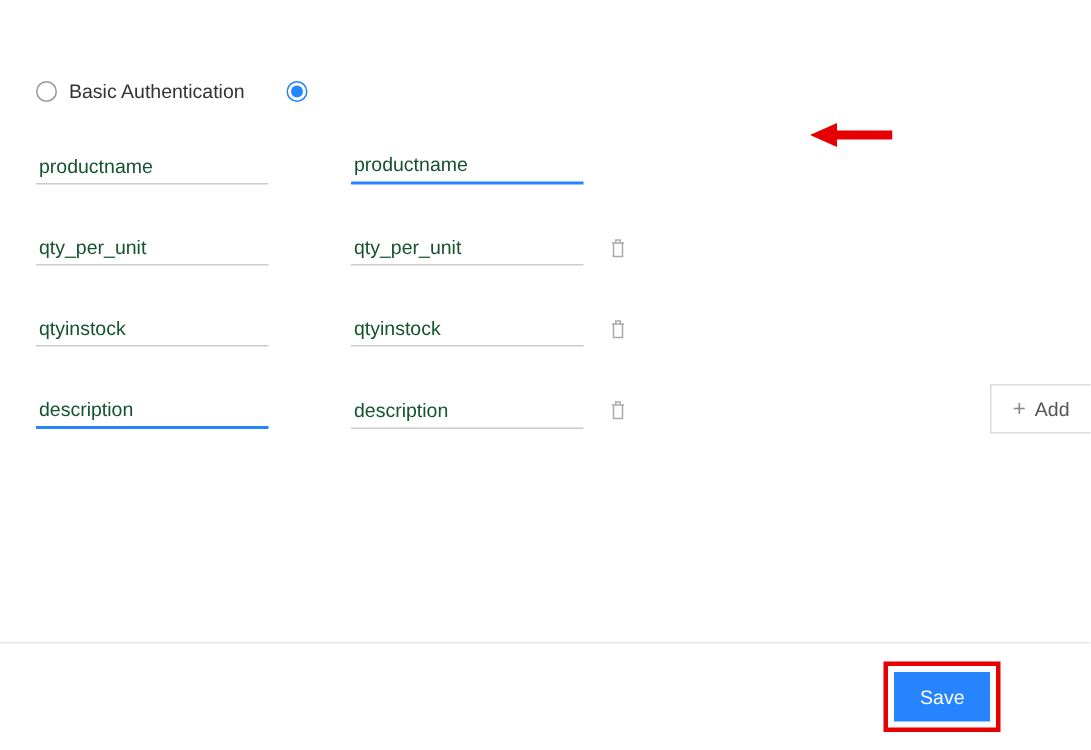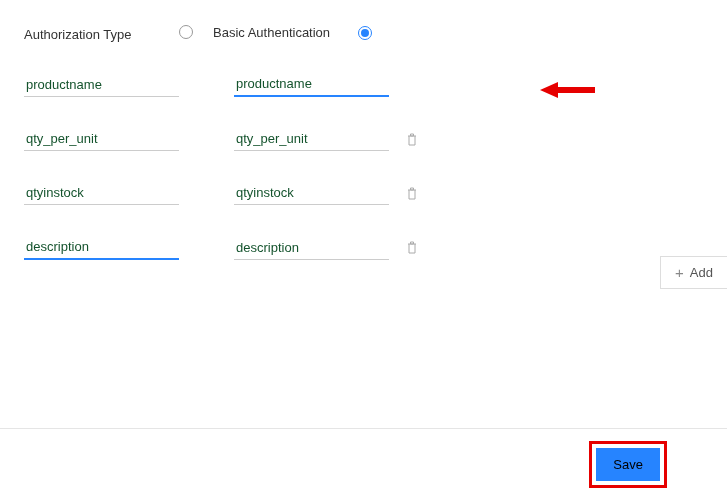--- a/index.html
+++ b/index.html
@@ -28,23 +28,24 @@
       color: #333;
       padding-top: 2px;
     }
     .radio-group {
       display: flex;
       align-items: center;
       gap: 28px;
     }
     .radio-item {
       display: flex;
-      align-items: flex-start;
-      gap: 20px;
-      cursor: pointer;
+      align-items: flex-end;
+      gap: 8px;
+      cursor: pointer;
+      margin-top: 28px;
     }
     .radio-circle {
       width: 14px;
       height: 14px;
       border: 1px solid #999;
       border-radius: 50%;
       display: flex;
       align-items: center;
       justify-content: center;
     }
@@ -143,33 +144,32 @@
       align-items: center;
       justify-content: flex-end;
       padding-right: 60px;
     }
     .save-highlight {
       border: 3px solid #e60000;
       padding: 4px;
     }
     .save-button {
       background: #2684ff;
-      color: #000000;
+      color: #ffffff;
       border: none;
       padding: 9px 17px;
       font-size: 13px;
       cursor: pointer;
     }
   </style>
 </head>
 <body>
 
 <div class="content">
   <div class="row">
-    <div class="label-col">Authorization Type</div>
     <div class="radio-group">
       <div class="radio-item">
         <span class="radio-circle"></span>
         <span class="radio-label">Basic Authentication</span>
       </div>
       <div class="radio-item">
         <span class="radio-circle selected">
             <span class="radio-dot"></span>
           </span>
       </div>

